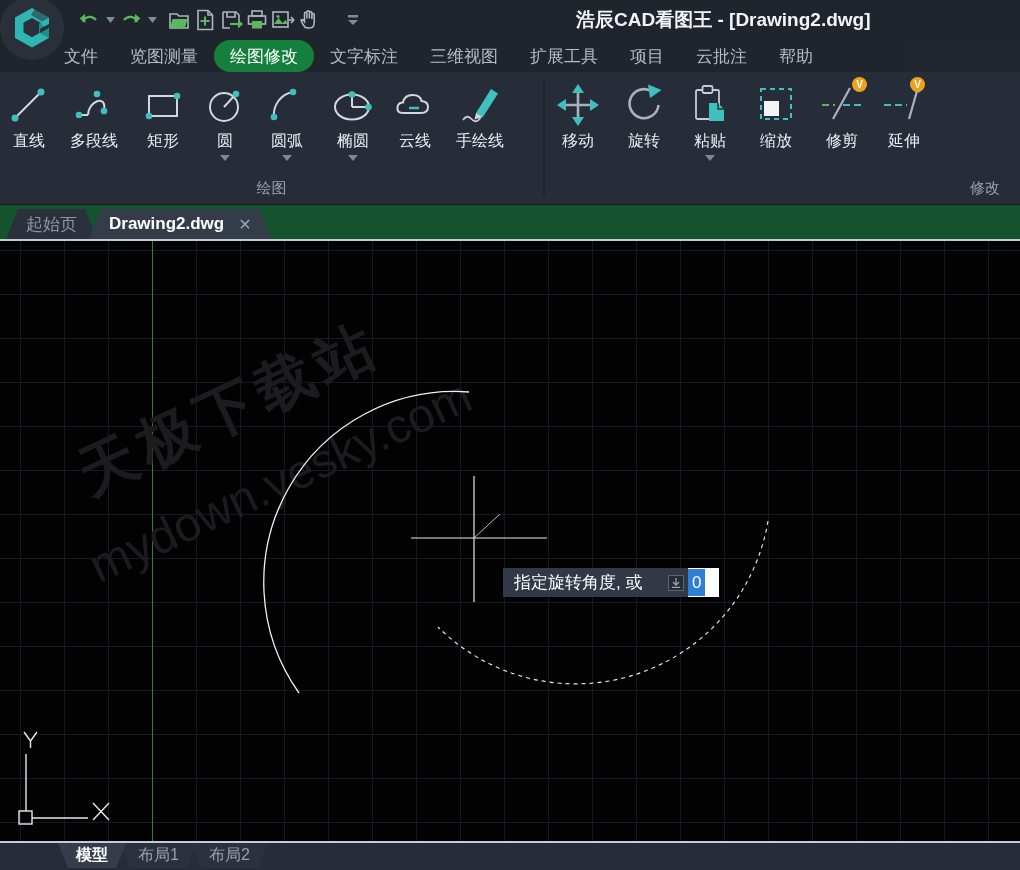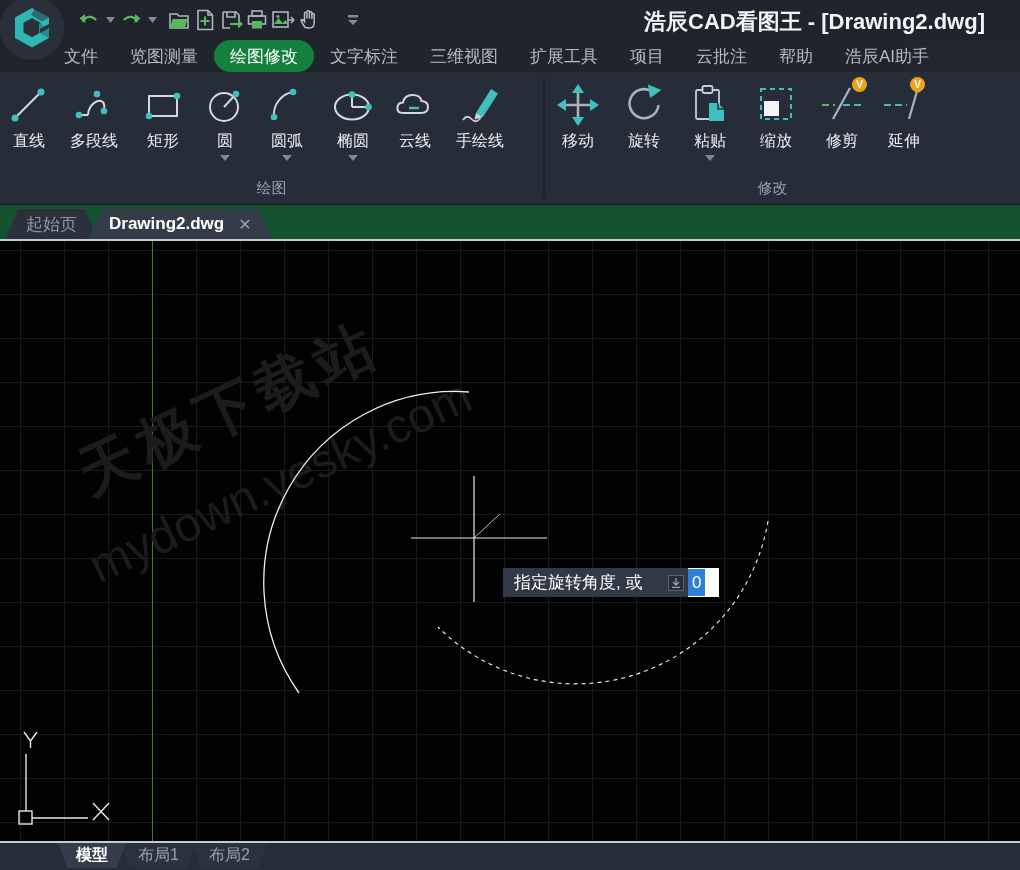--- a/index.html
+++ b/index.html
@@ -9,21 +9,21 @@
     -webkit-font-smoothing:antialiased;
   }
   
   .titlebar{position:absolute;left:0;top:0;width:1020px;height:40px;background:#1f242d;}
   .logo-circle{position:absolute;left:0;top:-4px;width:64px;height:64px;border-radius:50%;
     background:#2a303a;display:flex;align-items:center;justify-content:center;z-index:5;}
   .qa-row{position:absolute;left:76px;top:4px;display:flex;align-items:center;height:32px;}
   .qa-btn{width:26px;height:28px;display:flex;align-items:center;justify-content:center;cursor:default;}
   .qa-chev{width:16px;height:28px;display:flex;align-items:center;justify-content:center;}
   .qa-gap{width:6px;}
-  .win-title{position:absolute;left:644px;top:7px;color:#f2f4f7;font-size:22px;font-weight:bold;white-space:nowrap;}
+  .win-title{position:absolute;left:576px;top:7px;color:#f2f4f7;font-size:19px;font-weight:bold;white-space:nowrap;}
   
   .menubar{position:absolute;left:0;top:40px;width:904px;height:32px;background:#1f242d;
     display:flex;align-items:stretch;padding-left:48px;box-sizing:border-box;}
   .menu-item{display:flex;align-items:center;padding:0 16px;color:#b4bbc6;font-size:17px;white-space:nowrap;}
   .menu-item.active{background:#15803d;color:#ffffff;border-radius:16px;}
   
   .ribbon{position:absolute;left:0;top:72px;width:1020px;height:133px;background:#272d38;
     display:flex;border-bottom:1px solid #171b22;box-sizing:border-box;}
   .rgroup{position:relative;display:flex;align-items:flex-start;padding-top:7px;}
   .rgroup.draw{width:543px;}
@@ -31,21 +31,21 @@
   .vsep{width:2px;background:#1d222b;margin-top:6px;height:118px;}
   .ritem{position:relative;display:flex;flex-direction:column;align-items:center;width:66px;cursor:default;}
   .ritem.narrow{width:58px;}
   .ritem.wide{width:72px;}
   .ricon{height:52px;display:flex;align-items:center;justify-content:center;}
   .rlabel{color:#e9ecf1;font-size:16px;line-height:20px;white-space:nowrap;}
   .rdrop{margin-top:4px;width:0;height:0;border-left:5px solid transparent;border-right:5px solid transparent;
     border-top:6px solid #7e8795;}
   .rgroup-label{position:absolute;bottom:6px;left:0;width:100%;text-align:center;
     color:#99a2af;font-size:15px;}
-  .rgroup.modify .rgroup-label{padding-right:20px;box-sizing:border-box;}
+  .rgroup.modify .rgroup-label{text-align:right;padding-right:20px;box-sizing:border-box;}
   .badge{position:absolute;top:-2px;right:8px;width:15px;height:15px;border-radius:50%;
     background:#f0a11c;color:#fff;font-size:10px;font-weight:bold;display:flex;
     align-items:center;justify-content:center;}
   
   .doctabs{position:absolute;left:0;top:205px;width:1020px;height:36px;background:#14532d;
     border-bottom:2px solid #c6cbd1;box-sizing:border-box;display:flex;align-items:flex-end;padding-left:6px;}
   .dtab{height:30px;display:flex;align-items:center;padding:0 20px;font-size:17px;color:#8d96a3;
     clip-path:polygon(12px 0,calc(100% - 12px) 0,100% 100%,0 100%);background:#2b310;
     background:#2b313c;margin-right:-8px;}
   .dtab.active{background:#353c49;color:#ffffff;font-weight:bold;z-index:2;}
@@ -176,21 +176,20 @@
 <div class="menubar">
   <div class="menu-item">文件</div>
   <div class="menu-item">览图测量</div>
   <div class="menu-item active">绘图修改</div>
   <div class="menu-item">文字标注</div>
   <div class="menu-item">三维视图</div>
   <div class="menu-item">扩展工具</div>
   <div class="menu-item">项目</div>
   <div class="menu-item">云批注</div>
   <div class="menu-item">帮助</div>
-  <div class="menu-item">浩辰AI助手</div>
 </div>
 
 <div class="ribbon">
   <div class="rgroup draw">
 
     <div class="ritem narrow">
       <span class="ricon">
         <svg width="46" height="46" viewBox="0 0 46 46">
           <line x1="9" y1="36" x2="35" y2="10" stroke="#d3d8df" stroke-width="2"></line>
           <circle cx="9" cy="36" r="3.5" fill="#3fc0bf"></circle>

